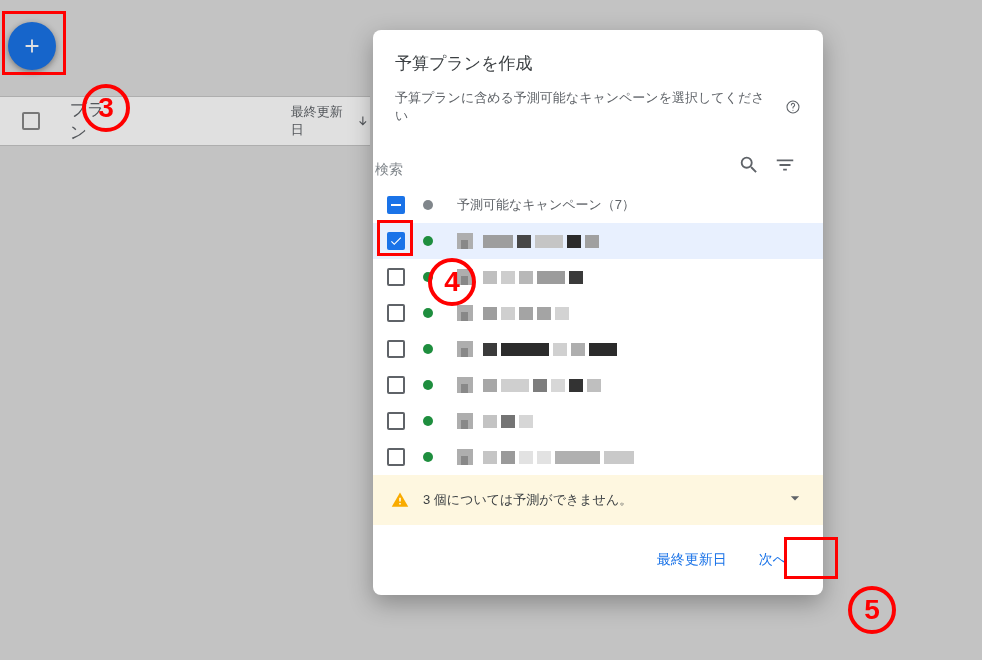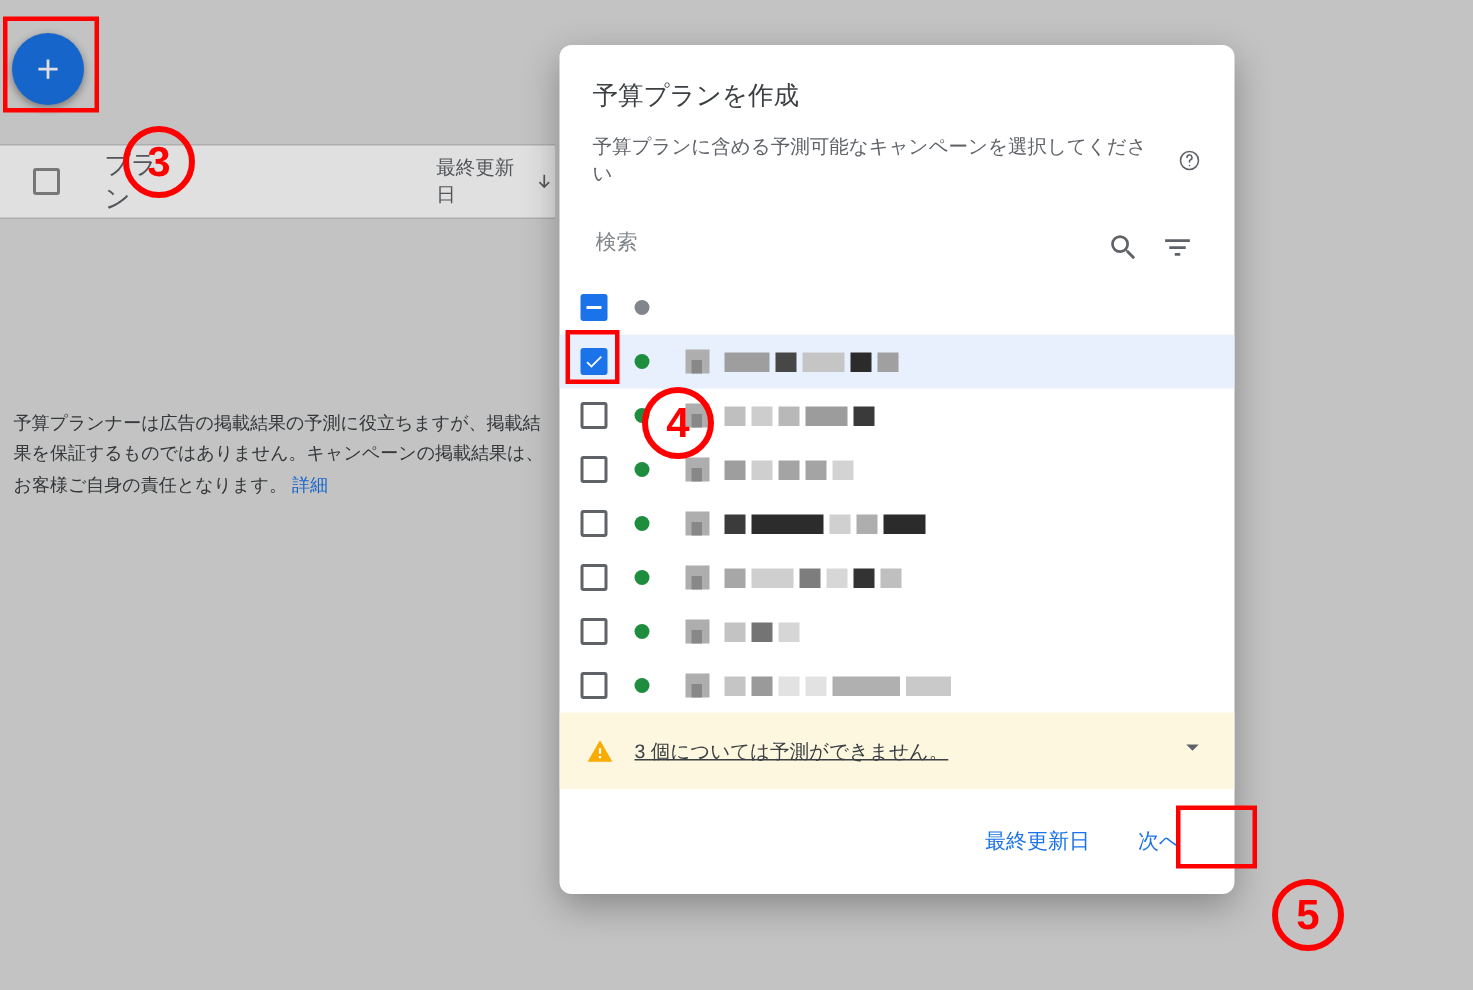--- a/index.html
+++ b/index.html
@@ -20,21 +20,21 @@
 
   .disclaimer { position: absolute; top: 272px; left: 9px; width: 358px; font-size: 12px; color: #3c4043; line-height: 1.7; }
   .disclaimer a { color: #1a73e8; text-decoration: none; }
 
   .dialog { position: absolute; top: 30px; left: 373px; width: 450px; background: #fff; border-radius: 8px; box-shadow: 0 8px 24px rgba(0,0,0,0.3); overflow: hidden; }
   .dlg-pad { padding: 22px 22px 12px 22px; }
   .dlg-title { font-size: 17px; color: #3c4043; margin-bottom: 14px; }
   .dlg-sub { font-size: 13px; color: #5f6368; display: flex; align-items: center; gap: 8px; }
   .dlg-sub svg { width:16px; height:16px; fill:none; stroke:#5f6368; stroke-width:1.6; }
 
-  .search-row { display: flex; align-items: flex-start; padding: 10px 20px 4px 24px; }
+  .search-row { display: flex; align-items: flex-end; padding: 10px 20px 4px 2px; }
   .search-in { flex: 1; border: none; outline: none; font-size: 14px; padding: 6px 0; background: transparent; color: #3c4043; }
   .search-in::placeholder { color: #80868b; }
   .icon-btn { width: 36px; height: 36px; display:flex; align-items:center; justify-content:center; border-radius:50%; }
   .icon-btn svg { width: 22px; height: 22px; fill: #5f6368; }
 
   .group-row { display:flex; align-items:center; padding: 9px 14px; }
   .cb { width: 18px; height: 18px; border-radius: 2px; display:flex; align-items:center; justify-content:center; flex-shrink:0; }
   .cb.indet { background:#1a73e8; }
   .cb.indet::after { content:""; width:10px; height:2px; background:#fff; }
   .cb.checked { background:#1a73e8; }
@@ -47,21 +47,21 @@
 
   .item-row { display:flex; align-items:center; padding: 9px 14px; }
   .item-row.selected { background:#e8f0fe; }
   .camp-icon { width:16px; height:16px; background:#aeaeae; margin-right: 10px; position:relative; }
   .camp-icon::after { content:""; position:absolute; left:4px; bottom:0; width:7px; height:9px; background:#888; }
   .blur-name { display:flex; gap:4px; align-items:center; }
   .blur-name span { height:13px; background:#bdbdbd; }
 
   .warning-bar { background:#fef7e0; padding: 13px 18px; display:flex; align-items:center; }
   .warn-icon { width:18px; height:18px; margin-right: 14px; }
-  .warn-text { flex:1; font-size: 13px; color: #3c4043; text-decoration: underline; }
+  .warn-text { flex:1; font-size: 13px; color: #3c4043; }
   .expand-icon svg { width:20px; height:20px; fill:#5f6368; }
 
   .dlg-foot { display:flex; justify-content:flex-end; padding: 18px 24px; gap: 8px; }
   .txt-btn { background:none; border:none; color:#1a73e8; font-size:14px; padding: 8px 12px; cursor:pointer; font-family:inherit; }
 
   .anno-box { position:absolute; border: 3px solid #ff0000; pointer-events:none; }
   .anno-circle { position:absolute; width:48px; height:48px; border:4px solid #ff0000; border-radius:50%; display:flex; align-items:center; justify-content:center; color:#ff0000; font-size:28px; font-weight:bold; pointer-events:none; }
 </style>
 </head>
 <body>
@@ -79,23 +79,20 @@
     <div class="th-cb"></div>
     <div class="th-plan">プラン</div>
     <div class="th-date">
       <span>最終更新日</span>
       <svg viewBox="0 0 24 24">
           <path d="M11 4h2v12l4-4 1.4 1.4L12 20l-6.4-6.6L7 12l4 4z"></path>
         </svg>
     </div>
   </div>
 
-  <div class="disclaimer">
-    <span>予算プランナーは広告の掲載結果の予測に役立ちますが、掲載結果を保証するものではありません。キャンペーンの掲載結果は、お客様ご自身の責任となります。 </span><a href="#">詳細</a>
-  </div>
 </div>
 
 <div class="backdrop-overlay"></div>
 
 <div class="dialog">
   <div class="dlg-pad">
     <div class="dlg-title">予算プランを作成</div>
     <div class="dlg-sub">
       <span>予算プランに含める予測可能なキャンペーンを選択してください</span>
       <svg viewBox="0 0 24 24">
@@ -116,20 +113,21 @@
     <div class="icon-btn">
       <svg viewBox="0 0 24 24">
           <path d="M3 6h18v2H3zm3 5h12v2H6zm4 5h4v2h-4z"></path>
         </svg>
     </div>
   </div>
 
   <div class="group-row">
     <div class="cb indet"></div>
     <div class="dot grey"></div>
+    <div class="group-label">予測可能なキャンペーン（7）</div>
   </div>
 
   <div class="item-row selected">
     <div class="cb checked">
       <svg viewBox="0 0 24 24">
           <path d="M9 16.17L4.83 12l-1.42 1.41L9 19 21 7l-1.41-1.41z"></path>
         </svg>
     </div>
     <div class="dot green"></div>
     <div class="camp-icon"></div>

